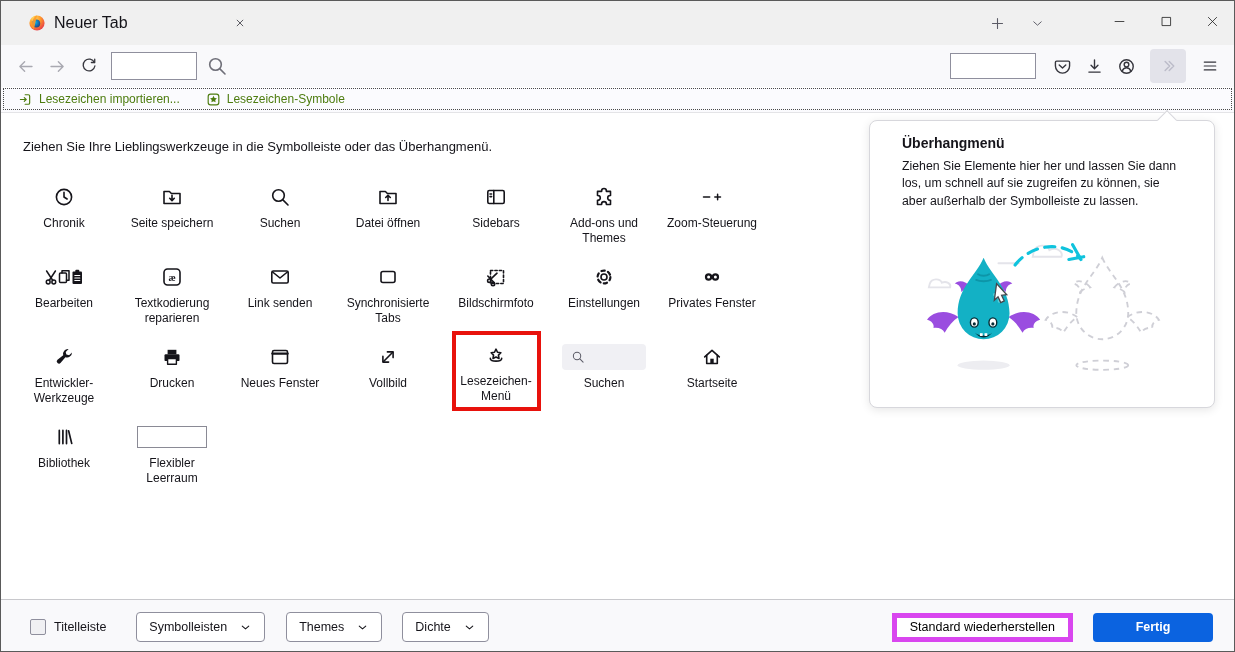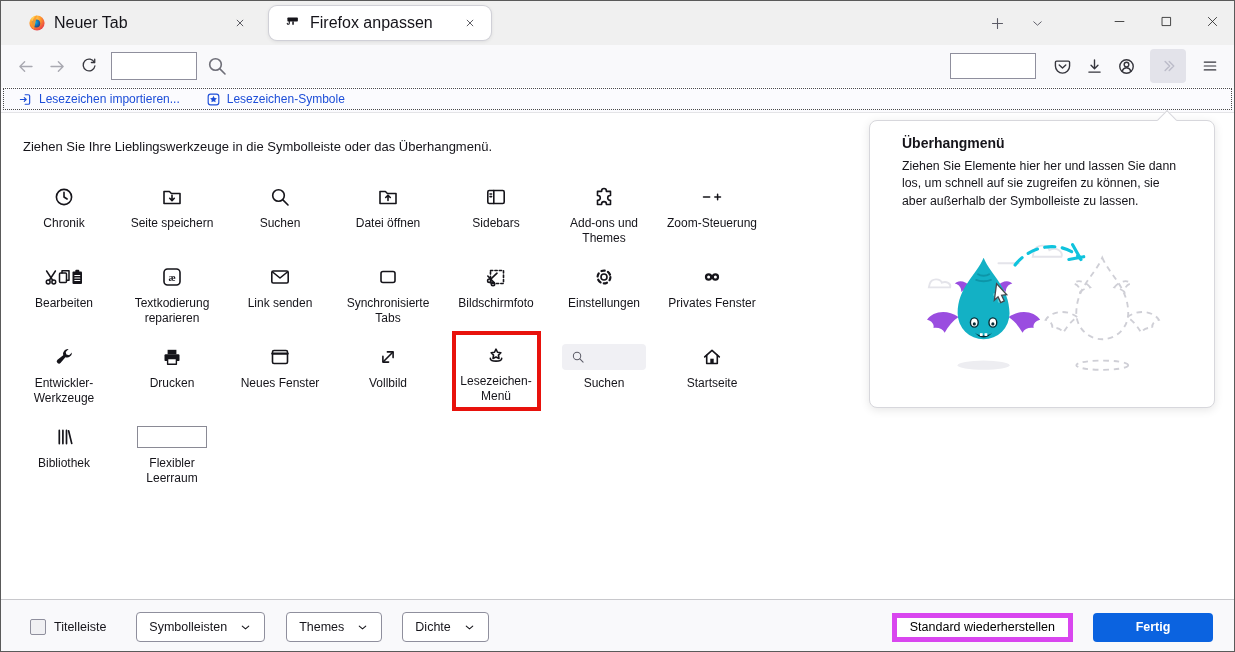--- a/index.html
+++ b/index.html
@@ -23,21 +23,21 @@
   .nav-btn { width:32px; height:32px; display:flex; align-items:center; justify-content:center; border-radius:4px; color:#35353c; flex:none; }
   .nav-btn.disabled { color:#a9a9b1; }
   .urlbox { width:86px; height:28px; background:#fff; border:1px solid #8f8f9d; margin:0 4px 0 6px; }
   .navbar .spacer { flex:1; }
   .mini-search { width:86px; height:26px; background:#fff; border:1px solid #8f8f9d; margin-right:10px; }
   .overflow-btn { width:36px; height:34px; background:#e3e3ea; border-radius:4px; display:flex; align-items:center; justify-content:center; color:#bcbcc9; flex:none; }
 
   
   .bookmarksbar { height:24px; background:#fbfbfe; padding:0 2px; }
   .bookmarks-drop { height:22px; margin-top:1px; border:1px dotted #4a4a4a; display:flex; align-items:center; padding-left:14px; gap:26px; }
-  .bm-item { display:flex; align-items:center; gap:6px; font-size:12px; color:#1d4ed8;text-align:right; }
+  .bm-item { display:flex; align-items:center; gap:6px; font-size:12px; color:#4d7c0f;text-align:right; }
   .bm-item .bm-icon { display:flex; }
 
   
   .content { position:relative; height:487px; background:#fff; border-top:1px solid #e4e4e7; }
   .instructions { position:absolute; left:22px; top:26px; font-size:13px; font-weight:normal; }
   .tools-grid { position:absolute; left:9px; top:58px; display:grid; grid-template-columns:repeat(7,108px); grid-auto-rows:80px; justify-items:center; }
   .tool-item { width:100px; text-align:center; padding-top:12px; }
   .tool-icon { height:28px; display:flex; align-items:center; justify-content:center; color:#15141a; }
   .tool-label { font-size:12px; line-height:15px; margin-top:5px; }
   .tool-item.highlighted { width:89px; border:4px solid #e8120c; padding:6px 0 12px; background:#fff; position:relative; z-index:2; }
@@ -83,35 +83,20 @@
                 <stop offset="0" stop-color="#00b3f4"></stop>
                 <stop offset="1" stop-color="#312a65"></stop>
               </radialGradient>
             </defs>
       <circle cx="8" cy="8" r="7.6" fill="url(#fxo)"></circle>
             <circle cx="7.2" cy="8.6" r="4" fill="url(#fxi)"></circle>
       <path d="M8 .6C4.6 2 3.4 5 3.8 7.6 2.6 6.4 2.4 5 2.4 5 1 7.4 1.6 12 5 14" fill="#ff9a2a" opacity=".9"></path>
           </svg>
         </span>
       <span class="tab-title">Neuer Tab</span>
-      <span class="tab-close">
-          <svg width="14" height="14" viewBox="0 0 22 22" fill="none" stroke="currentColor" stroke-width="1.3" stroke-linecap="round" stroke-linejoin="round">
-            <path d="m6.5 6.5 9 9M15.5 6.5l-9 9"></path>
-          </svg>
-        </span>
-    </div>
-    <div class="tab active" style="margin-left:8px;">
-      <span class="favicon">
-          <svg width="16" height="16" viewBox="0 0 22 22" fill="none" stroke="currentColor" stroke-width="1.6" stroke-linecap="round" stroke-linejoin="round">
-            <rect x="3.3" y="3.6" width="14.4" height="5.2" rx="1" fill="currentColor" stroke="none"></rect>
-            <rect x="10" y="8.8" width="2.1" height="4.6" fill="currentColor" stroke="none"></rect>
-            <path d="M5.9 8.8v2.4c0 1-.7 1.6-1.4 1.6-.8 0-1.4-.6-1.4-1.5" stroke-width="1.5"></path>
-          </svg>
-        </span>
-      <span class="tab-title">Firefox anpassen</span>
       <span class="tab-close">
           <svg width="14" height="14" viewBox="0 0 22 22" fill="none" stroke="currentColor" stroke-width="1.3" stroke-linecap="round" stroke-linejoin="round">
             <path d="m6.5 6.5 9 9M15.5 6.5l-9 9"></path>
           </svg>
         </span>
     </div>
     <div class="tabbar-btn" style="left:984px;">
         <svg width="17" height="17" viewBox="0 0 22 22" fill="none" stroke="currentColor" stroke-width="1.4" stroke-linecap="round" stroke-linejoin="round">
           <path d="M11 4.5v13M4.5 11h13"></path>
         </svg>

